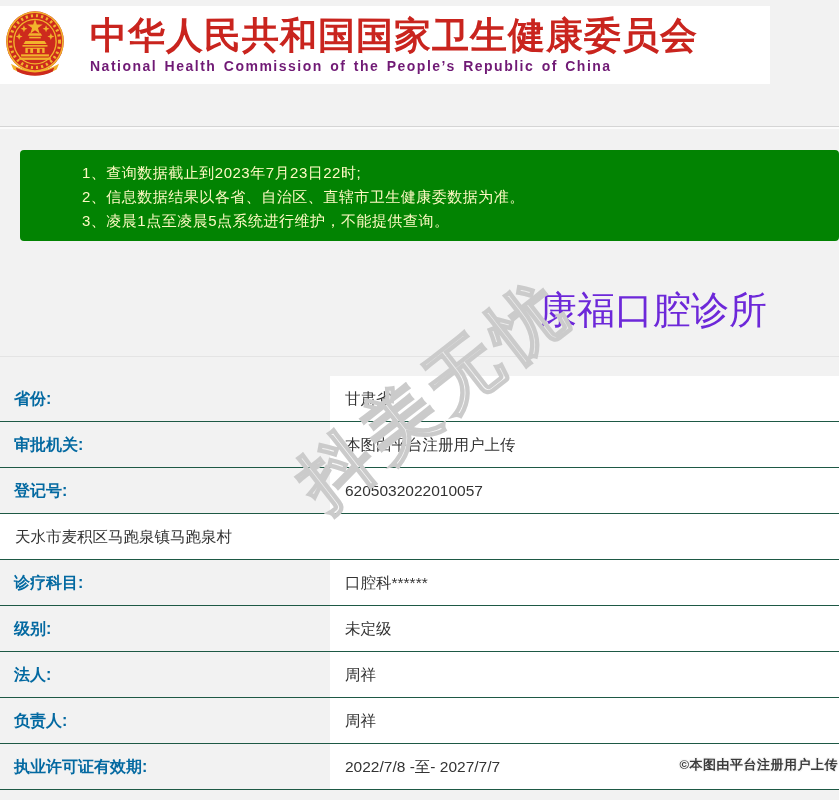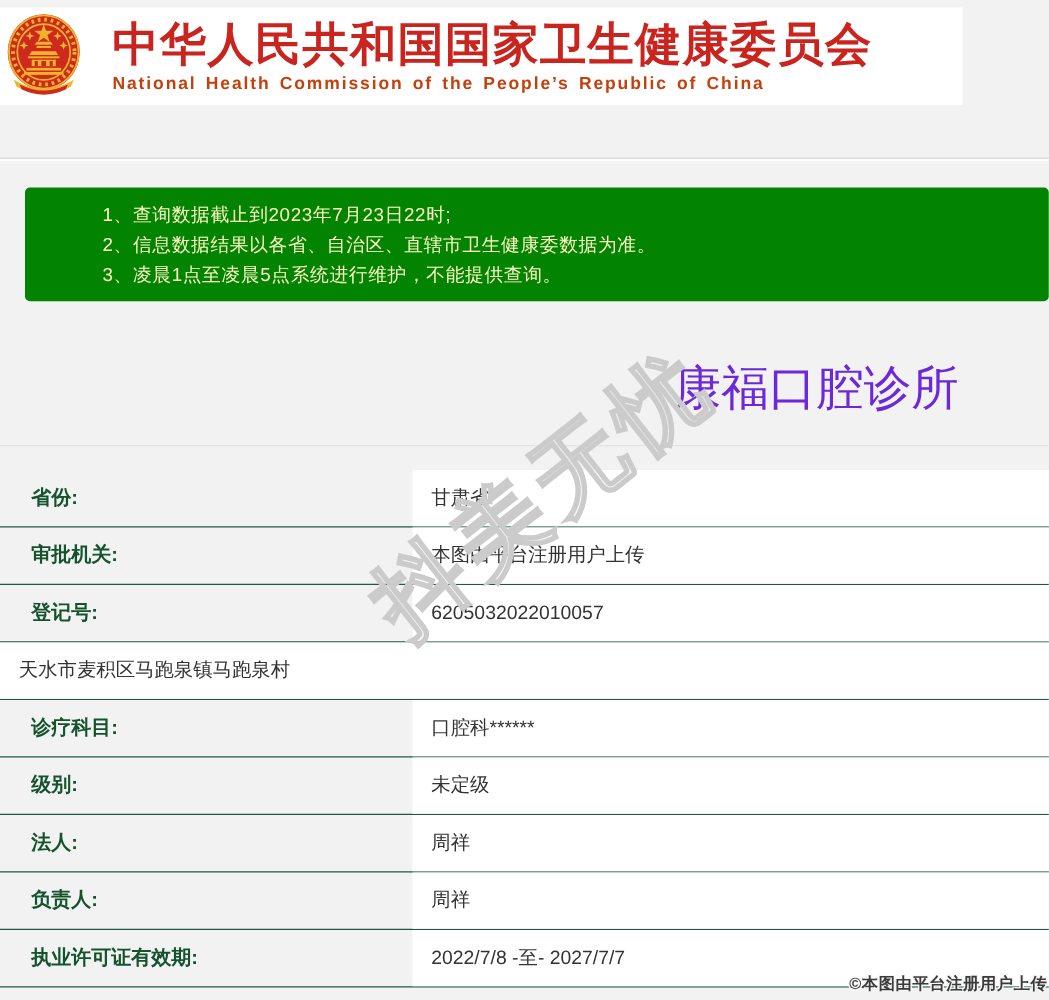--- a/index.html
+++ b/index.html
@@ -9,21 +9,21 @@
     font-family:"Liberation Sans","DejaVu Sans",sans-serif;
   }
   .header{position:absolute;left:0;top:6px;width:770px;height:78px;background:#ffffff;}
   .emblem{position:absolute;left:4px;top:1px;width:62px;height:75px;}
   .org-zh{
     position:absolute;left:90px;top:5px;font-size:37px;font-weight:bold;
     color:#c9241e;letter-spacing:1px;white-space:nowrap;
   }
   .org-en{
     position:absolute;left:90px;top:52px;font-size:14px;font-weight:bold;
-    color:#c2410c;letter-spacing:1.5px;word-spacing:2px;white-space:nowrap;
+    color:#701a75;letter-spacing:1.5px;word-spacing:2px;white-space:nowrap;
   }
   .top-divider{
     position:absolute;left:0;top:126px;width:839px;height:2px;
     border-top:1px solid #d5d5d5;background:#fbfbfb;
   }
   .notice{
     position:absolute;left:20px;top:150px;width:819px;height:91px;
     box-sizing:border-box;background:#028302;border-radius:4px;
     padding:11px 0 0 62px;color:#fef9c3;font-size:15px;
   }
@@ -38,29 +38,29 @@
     pointer-events:none;z-index:6;
   }
   .clinic-title{
     position:absolute;top:285px;right:72px;
     font-size:38px;font-weight:500;color:#6d28d9;white-space:nowrap;z-index:2;
   }
   .section-divider{position:absolute;top:356px;left:0;width:839px;border-top:1px solid #e4e4e4;}
   .detail-table{position:absolute;top:376px;left:0;width:839px;z-index:1;}
   .row{display:flex;height:45px;border-bottom:1px solid #1e5945;}
   .row-label{
-    width:330px;box-sizing:border-box;padding-left:25px;
-    font-size:16px;font-weight:bold;color:#14532d;line-height:45px;white-space:nowrap;
+    width:330px;box-sizing:border-box;padding-left:14px;
+    font-size:16px;font-weight:bold;color:#0369a1;line-height:45px;white-space:nowrap;
   }
   .row-value{
     flex:1;background:#ffffff;box-sizing:border-box;padding-left:15px;
     font-size:15.5px;color:#333333;line-height:45px;white-space:nowrap;
   }
   .stamp{
-    position:absolute;right:1px;top:778px;z-index:10;
+    position:absolute;right:1px;top:756px;z-index:10;
     font-size:13px;font-weight:bold;color:#3b3b3b;letter-spacing:0.5px;white-space:nowrap;
     text-shadow:-1px -1px 0 #f6f6f6,1px -1px 0 #f6f6f6,-1px 1px 0 #f6f6f6,1px 1px 0 #f6f6f6;
   }
 </style>
 </head>
 <body>
 
 <div class="page">
 
   <div class="header">

